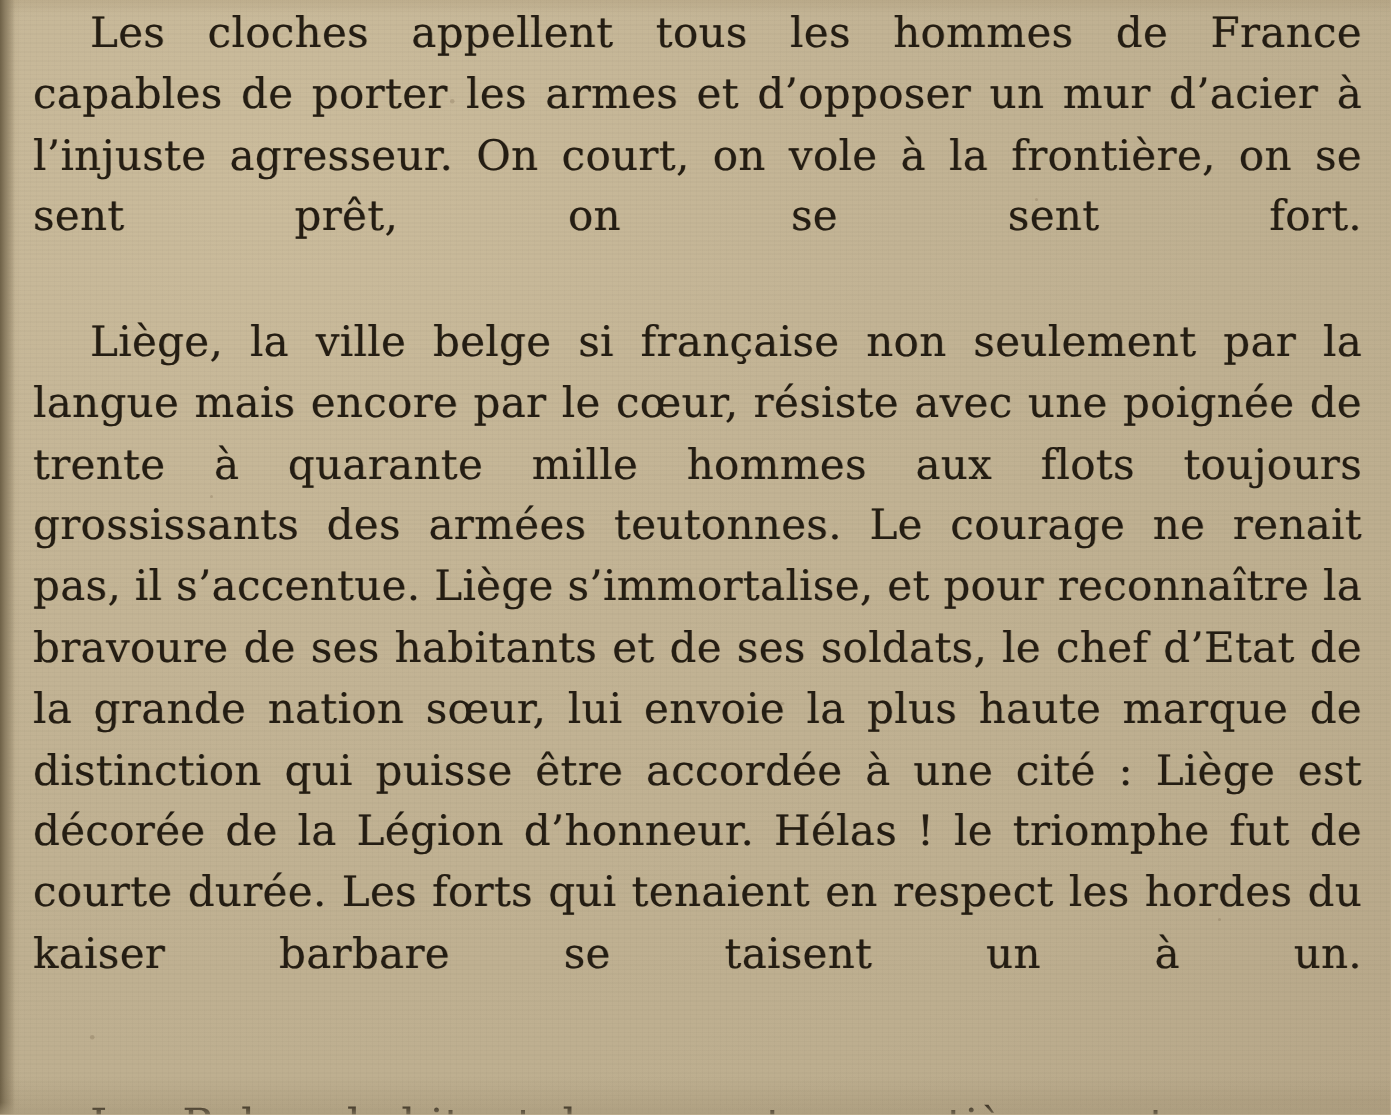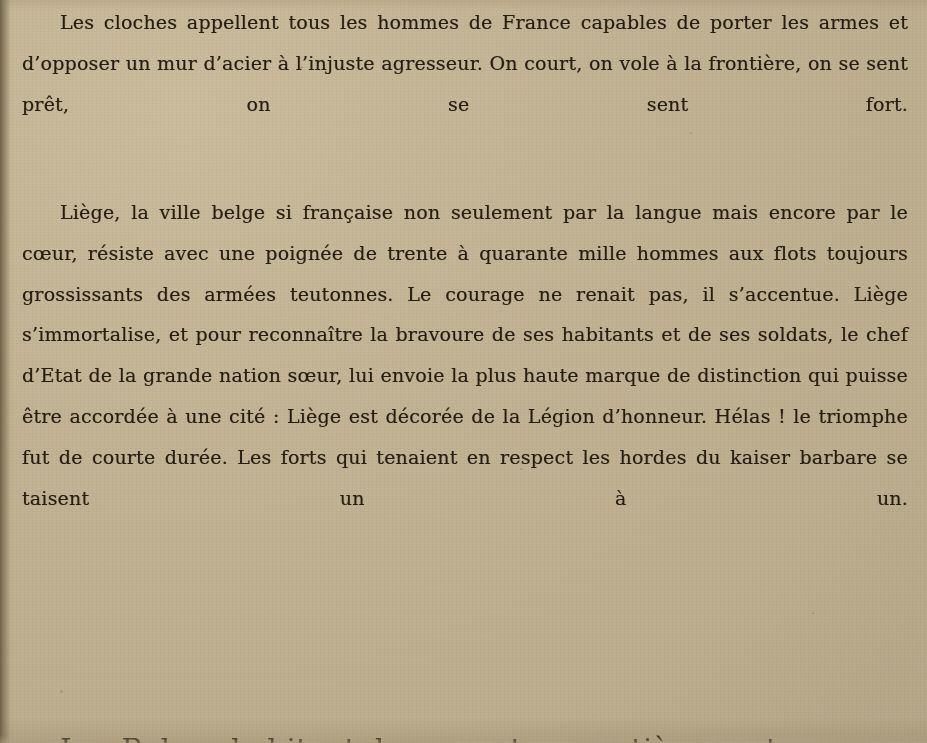--- a/index.html
+++ b/index.html
@@ -44,36 +44,36 @@
     left: 22px;
     top: 0px;
     width: 886px;
     height: 743px;
   }
   .para {
     margin: 0;
     padding: 0;
     color: #241d13;
     font-family: "DejaVu Serif", serif;
-    font-size: 19px;
+    font-size: 28px;
     line-height: 40.8px;
     text-align: justify;
     text-justify: inter-word;
     letter-spacing: 0.2px;
     -webkit-font-smoothing: none;
     text-shadow:
       0.4px 0.3px 0 rgba(60,48,30,0.35),
       -0.3px 0.2px 0 rgba(60,48,30,0.22);
   }
   .para .indent { display: inline-block; width: 38px; }
   
   .para.justify-all { text-align-last: justify; }
 
   #p1 { position: absolute; top: 2px; left: 0; width: 886px; }
-  #p2 { position: absolute; top: 192px; left: 0; width: 886px; }
+  #p2 { position: absolute; top: 208px; left: 0; width: 886px; }
 
   
   .cut-line {
     position: absolute;
     top: 730px;
     left: 38px;
     width: 840px;
     height: 13px;
     overflow: hidden;
     color: #241d13;

